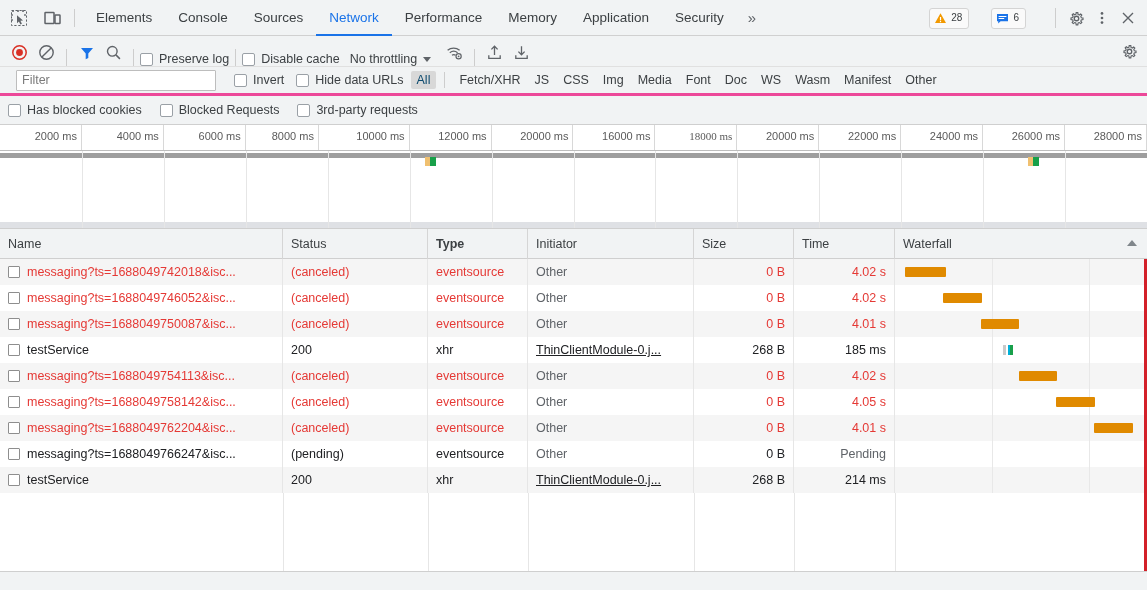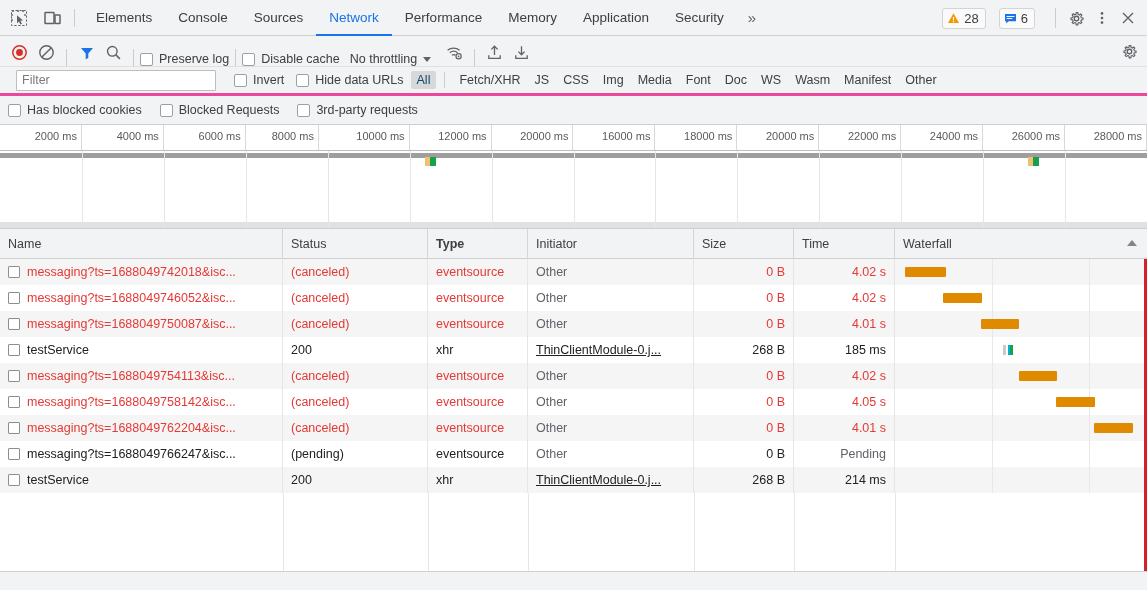--- a/index.html
+++ b/index.html
@@ -37,23 +37,23 @@
     content: ""; position: absolute; left: 0; right: 0; bottom: 0;
     height: 2px; background: #1a73e8;
   }
   .tab.more { font-size: 15px; padding: 0 11px; color: #5f6368; }
   .tb-right {
     position: absolute; right: 0; top: 0; height: 36px;
     display: flex; align-items: center; padding-right: 6px;
   }
   .badge {
     display: flex; align-items: center; gap: 4px;
-    height: 21px; padding: 0 6px 0 4px; margin-right: 13px;
+    height: 21px; padding: 0 6px 0 4px; margin-right: 22px;
     border: 1px solid #d4d4d4; border-radius: 3px; background: #fafafa;
-    font-size: 13px; color: #3c4043;
+    font-size: 10px; color: #3c4043;
   }
   .badge-num { line-height: 1; }
   .vdiv { width: 1px; height: 20px; background: #cdcdcd; margin: 0 7px; }
   .icon-btn {
     width: 26px; height: 26px; display: flex; align-items: center;
     justify-content: center; color: #5f6368; border-radius: 2px;
   }
 
   
   .toolbar {
@@ -416,21 +416,21 @@
         </div>
         <div class="tick" style="left: 409.643px; width: 81.9286px;">
           <span>12000 ms</span>
         </div>
         <div class="tick" style="left: 491.571px; width: 81.9286px;">
           <span>20000 ms</span>
         </div>
         <div class="tick" style="left: 573.5px; width: 81.9286px;">
           <span>16000 ms</span>
         </div>
-        <div class="tick" style="left: 655.429px; width: 81.9286px;">
+        <div class="tick" style="left: 655.429px; width: 81.9286px; font-family: Liberation Serif, serif;">
           <span>18000 ms</span>
         </div>
         <div class="tick" style="left: 737.357px; width: 81.9286px;">
           <span>20000 ms</span>
         </div>
         <div class="tick" style="left: 819.286px; width: 81.9286px;">
           <span>22000 ms</span>
         </div>
         <div class="tick" style="left: 901.214px; width: 81.9286px;">
           <span>24000 ms</span>

